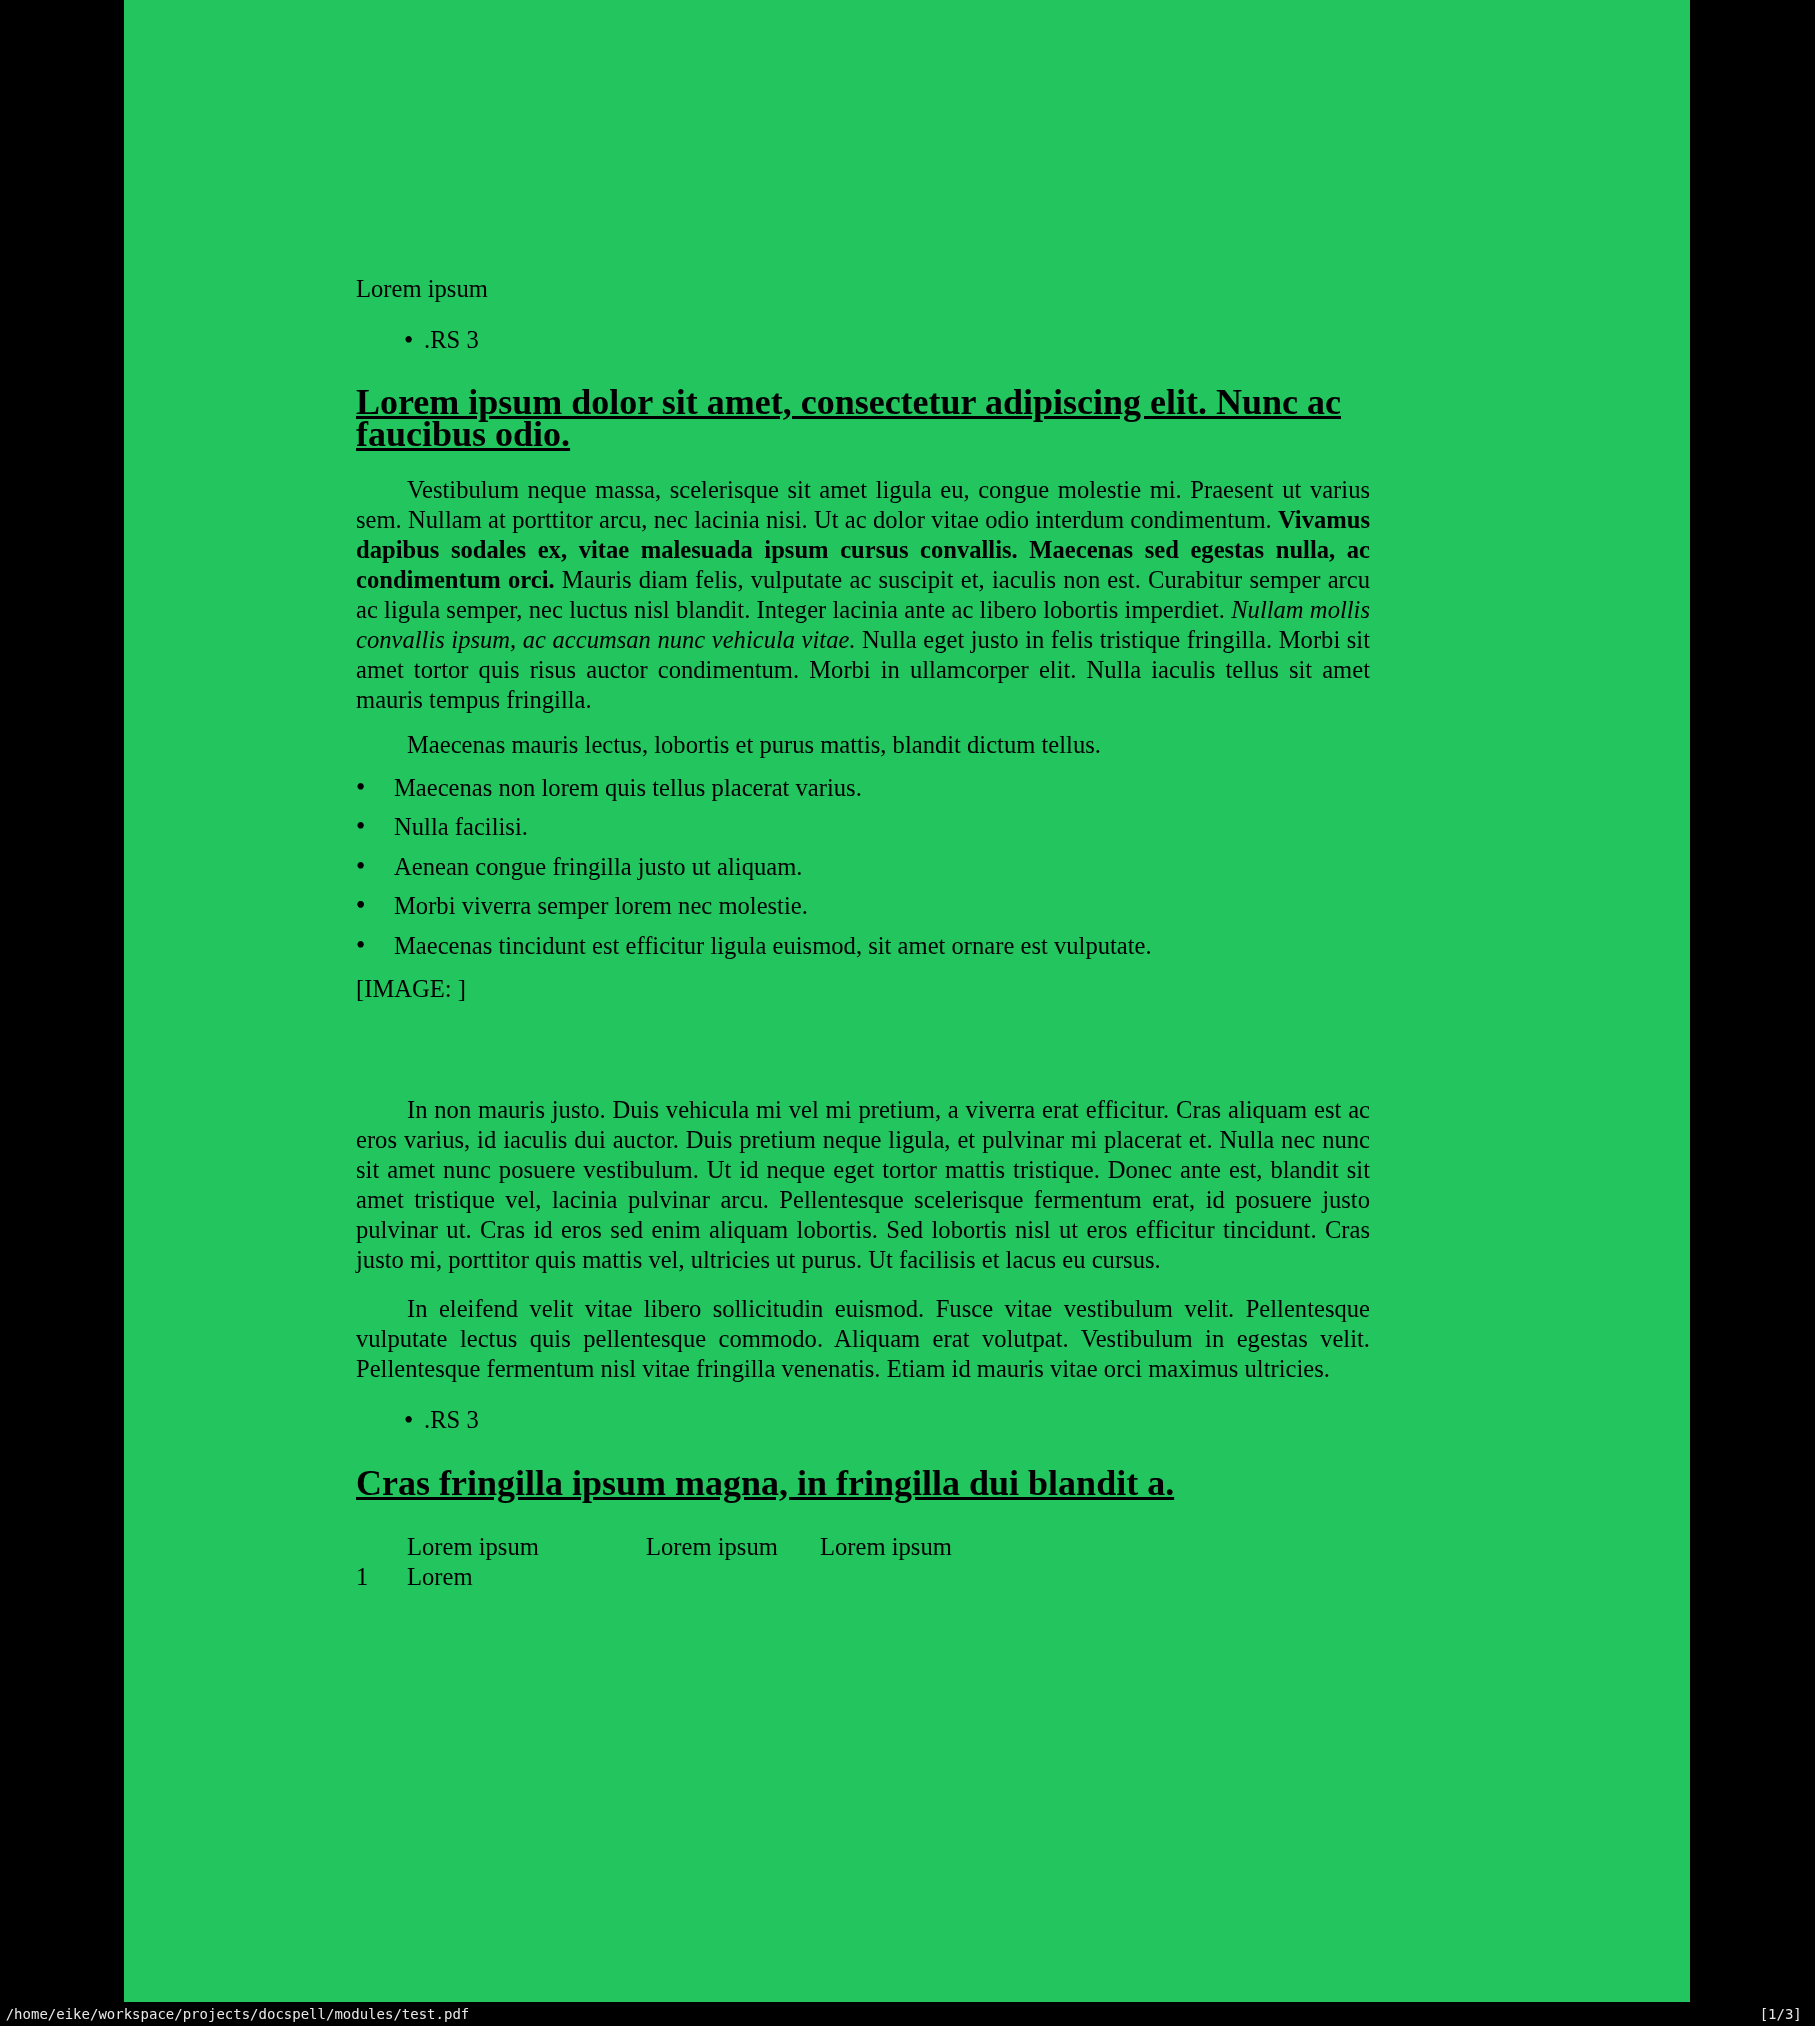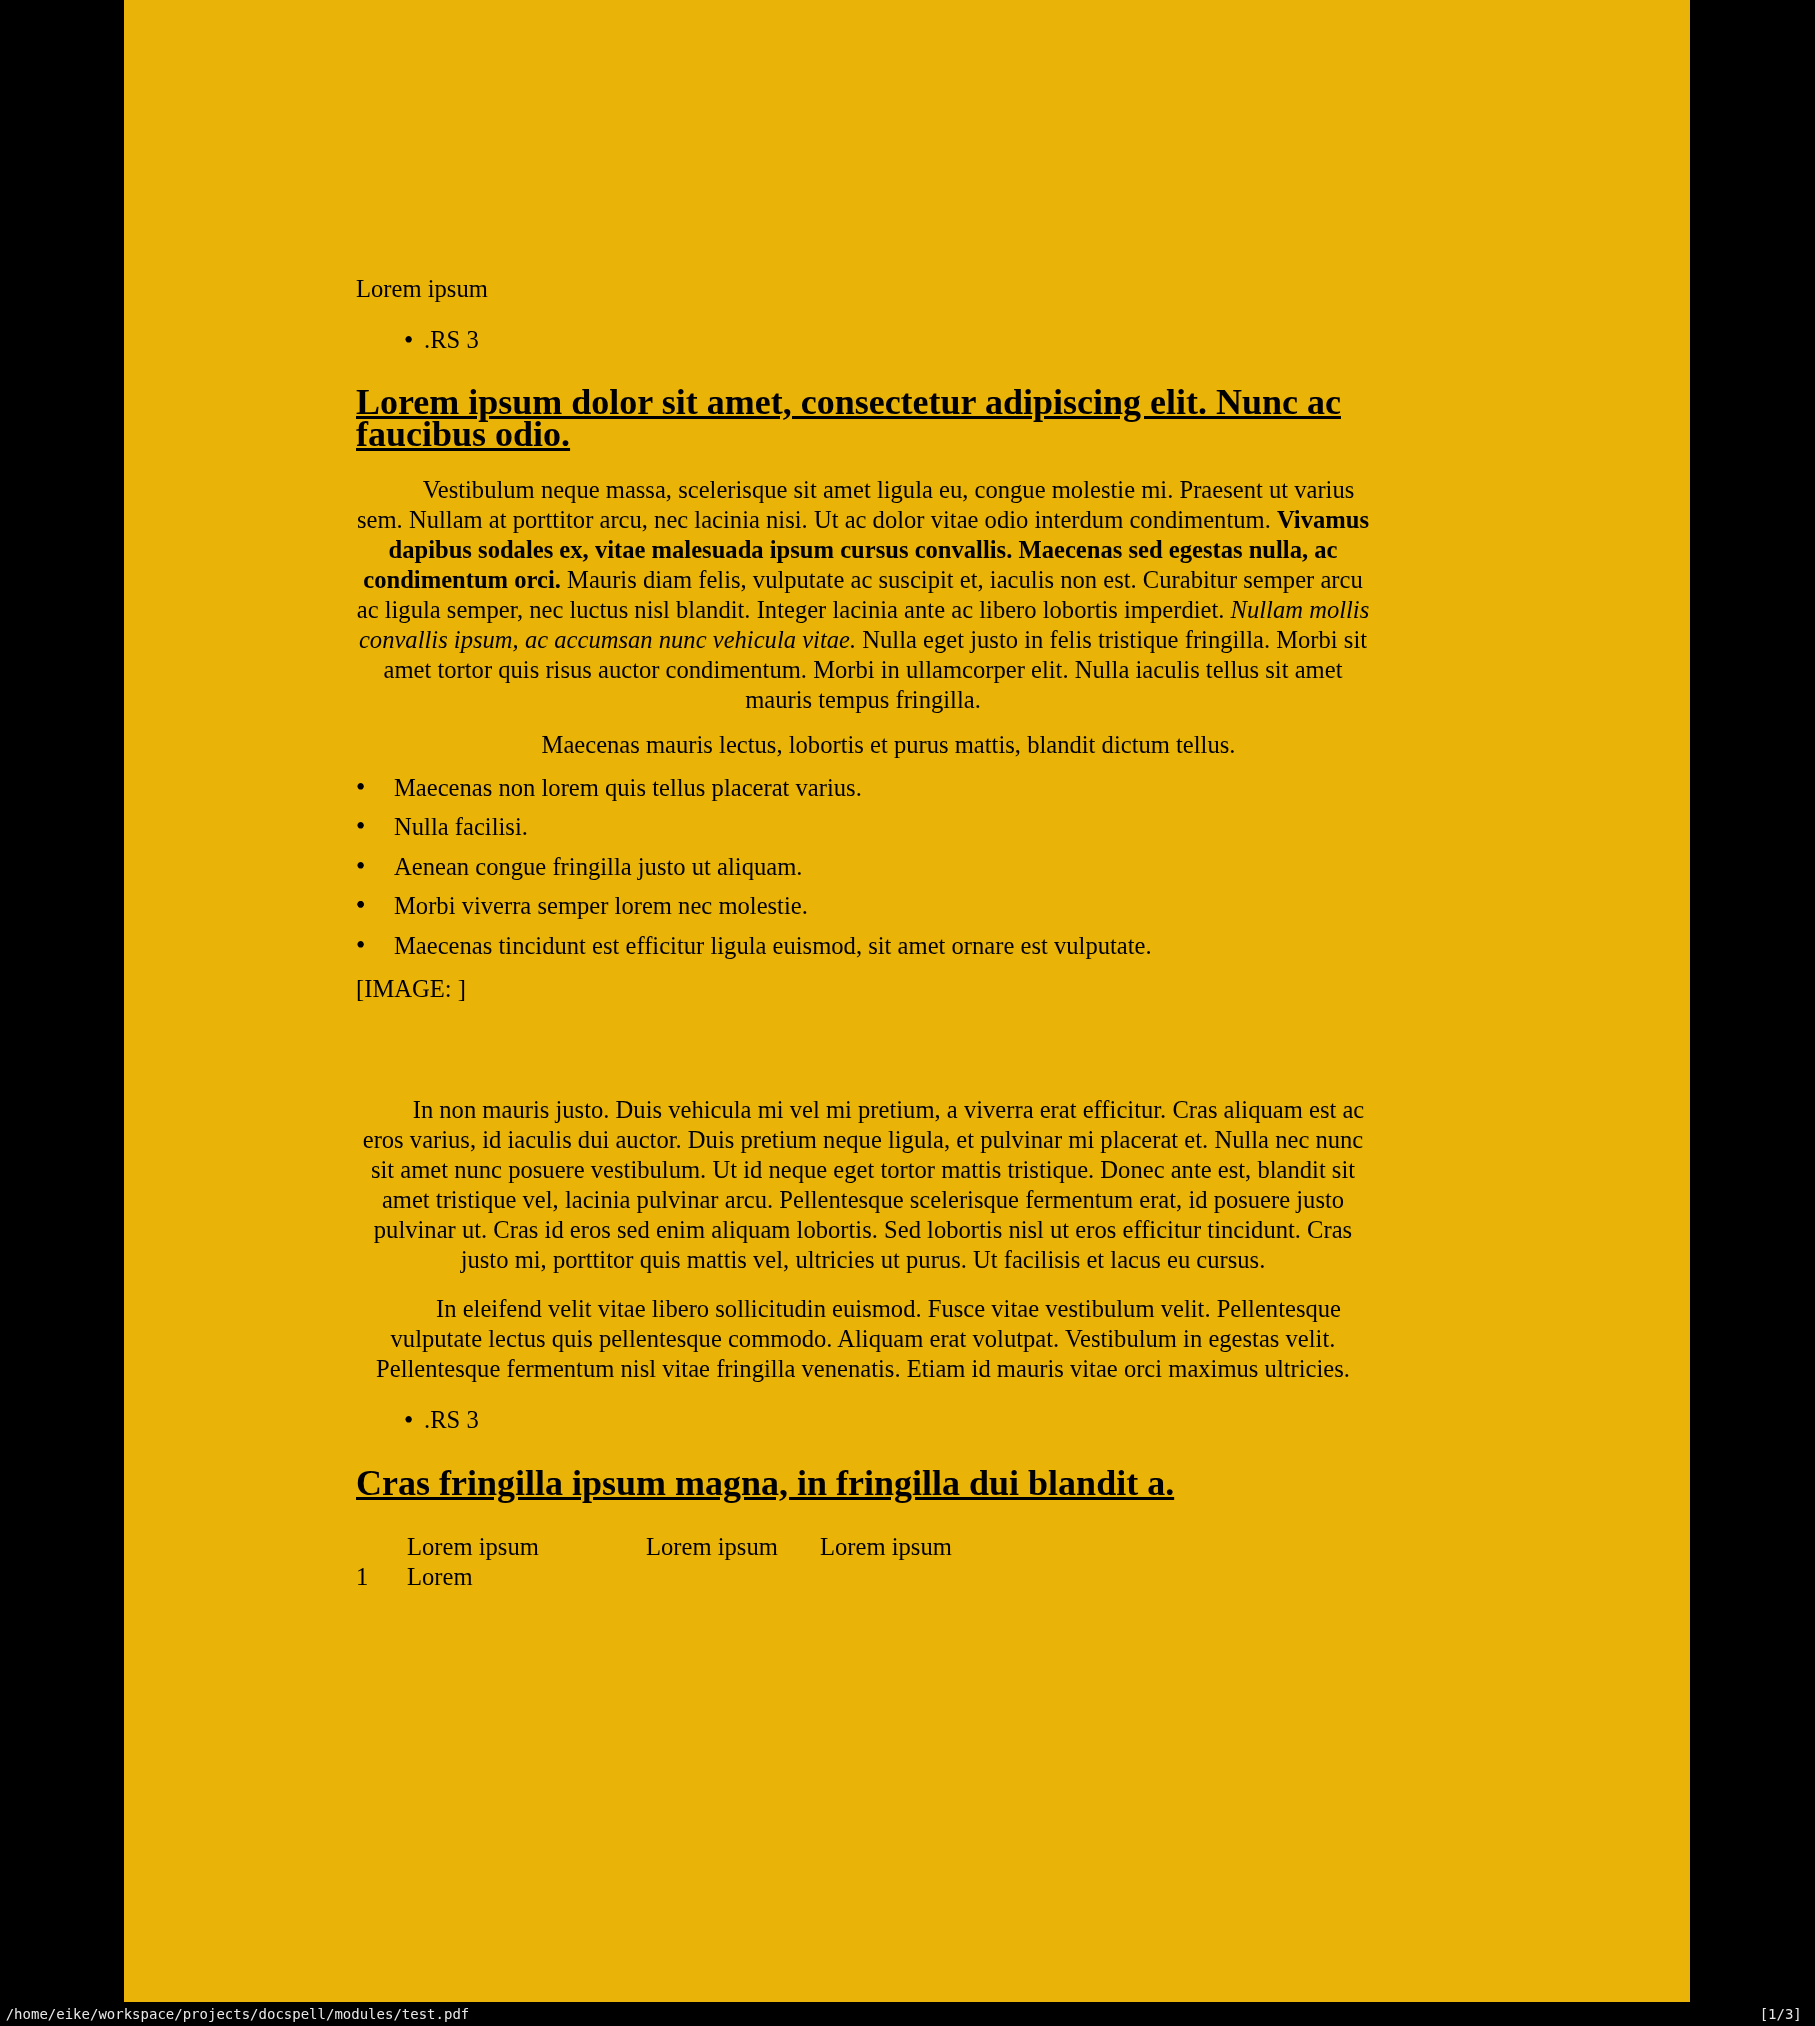--- a/index.html
+++ b/index.html
@@ -7,21 +7,21 @@
     width:1815px;height:2026px;
     background:#000;
     position:relative;
     overflow:hidden;
     font-family:"Liberation Serif","DejaVu Serif",serif;
   }
   .page{
     position:absolute;
     left:124px;top:0;
     width:1566px;height:2002px;
-    background:#eab308;
+    background:#22c55e;
   }
   .column{
     position:absolute;
     left:232px;top:0;
     width:1014px;
     color:#000;
     font-size:24.6px;
     line-height:30px;
   }
   .intro{margin-top:274px;}
@@ -35,21 +35,21 @@
     font-size:36px;
     line-height:32px;
     font-weight:bold;
     margin:0;
     text-decoration:underline;
   }
   h1.s1{margin-top:31px;}
   h1.s2{margin-top:32px;}
   p{margin:0;}
   .justified{text-align:justify;hyphens:auto;-webkit-hyphens:auto;}
-  .indent{text-indent:51px;text-align:center;}
+  .indent{text-indent:51px;}
   .p1{margin-top:24.6px;}
   .p-maecenas{margin-top:15px;}
   .doc-list{margin-top:13.2px;}
   .li{
     position:relative;
     padding-left:38px;
   }
   .li + .li{margin-top:9.5px;}
   .li .marker{position:absolute;left:0;top:-0.9px;}
   .marker{font-size:26.5px;}

